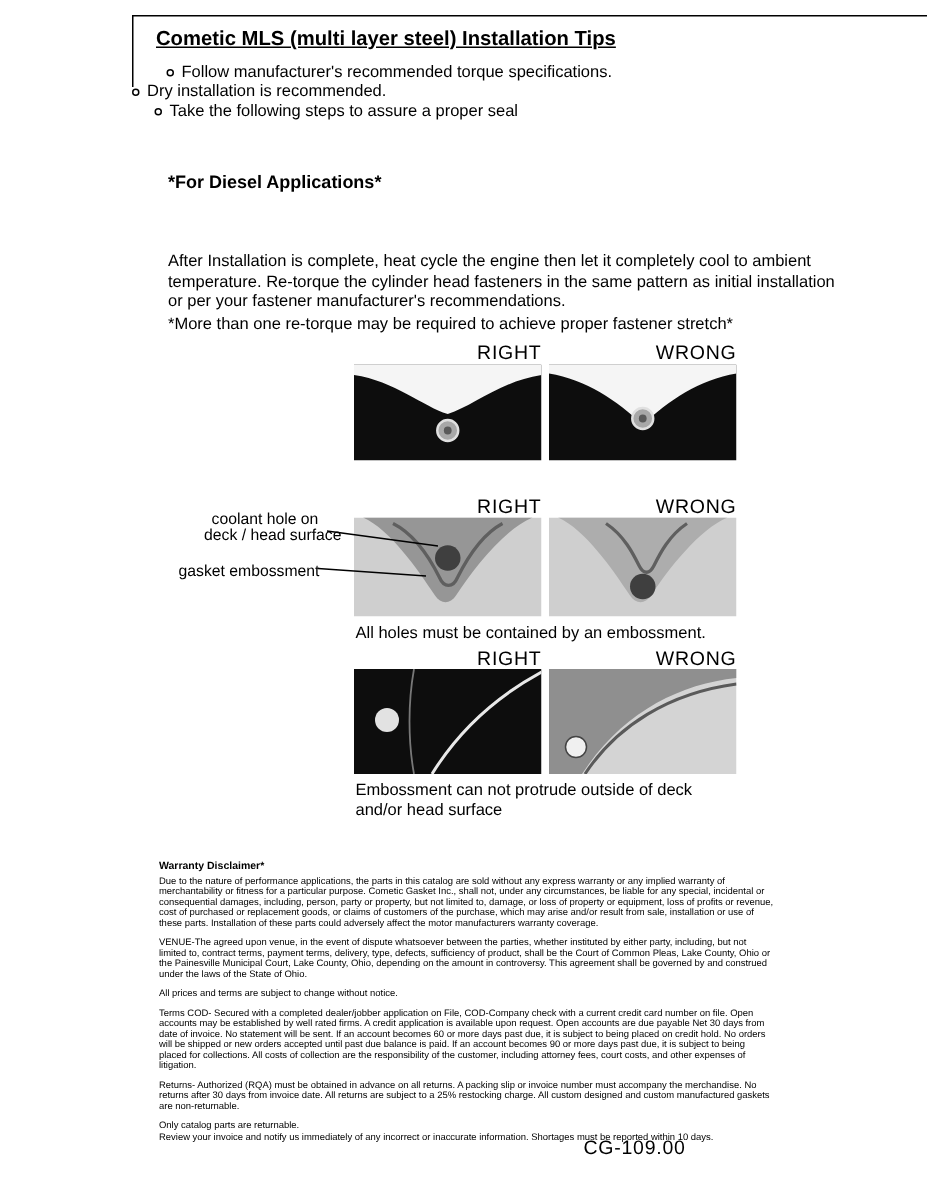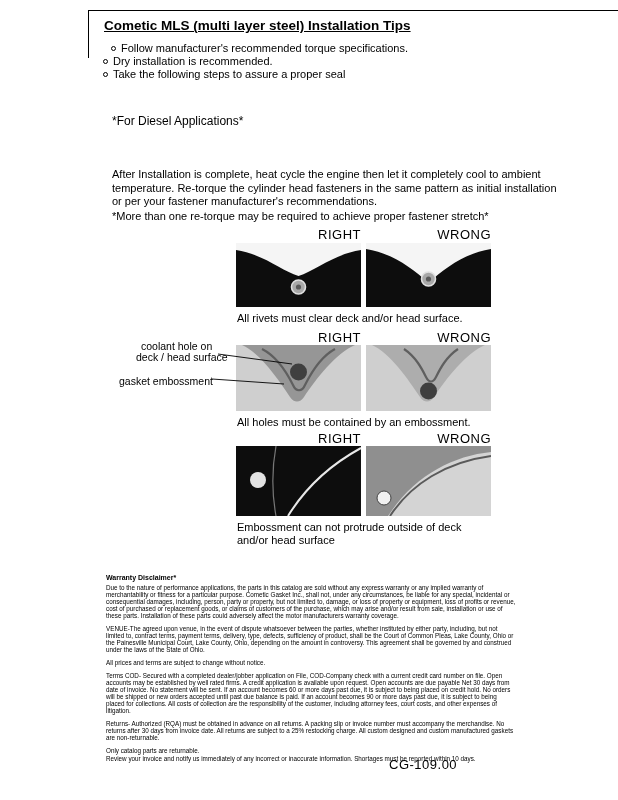--- a/index.html
+++ b/index.html
@@ -5,21 +5,21 @@
   html,body{margin:0;padding:0}
   body{width:618px;height:800px;background:#fff;color:#000;font-family:"Liberation Sans",sans-serif}
   .page{position:relative;width:618px;height:800px;background:#fff;overflow:hidden}
   .abs{position:absolute}
   .hline{background:#000;height:1px}
   .vline{background:#000;width:1px}
   .title{font-size:13.5px;font-weight:bold;text-decoration:underline;white-space:nowrap}
   .bullet-row{display:flex;align-items:flex-start;font-size:11px;white-space:nowrap}
   .o-marker{width:3px;height:3px;border:1px solid #000;border-radius:50%;margin:4px 5px 0 0;flex:none}
   .f-marker{width:3.5px;height:3.5px;background:#000;border-radius:50%;margin:4px 5px 0 0;flex:none}
-  .section-head{font-size:12px;font-weight:normal;white-space:nowrap}
+  .section-head{font-size:12px;font-weight:bold;white-space:nowrap}
   .body-text{font-size:11px;line-height:13.5px}
   .rw-label{font-size:13px;width:125px;text-align:right;letter-spacing:0.5px}
   .caption{font-size:11px;line-height:13px}
   .ptr-label{font-size:10.5px;white-space:nowrap}
   .fine-wrap{width:410px}
   .fine-head{font-size:7px;font-weight:bold;margin:0 0 3px 0}
   .fine{font-size:6.3px;line-height:7px;margin:0 0 6px 0}
   .fine.tight{margin-bottom:1px}
   .footer{font-size:13px;letter-spacing:0.5px;white-space:nowrap}
 </style>
@@ -30,21 +30,21 @@
 
   <div class="abs hline" style="left:88px;top:10px;width:530px"></div>
   <div class="abs vline" style="left:88px;top:10px;height:48px"></div>
 
   <div class="abs title" style="left:104px;top:18px">Cometic MLS (multi layer steel) Installation Tips</div>
 
   <div class="abs bullet-row" style="left:111px;top:42px">
     <span class="o-marker"></span>
     <span>Follow manufacturer's recommended torque specifications.</span>
   </div>
-  <div class="abs bullet-row" style="left:103px;top:55px">
+  <div class="abs bullet-row" style="left:88px;top:55px">
     <span class="o-marker"></span>
     <span>Dry installation is recommended.</span>
   </div>
   <div class="abs bullet-row" style="left:103px;top:68px">
     <span class="o-marker"></span>
     <span>Take the following steps to assure a proper seal</span>
   </div>
 
   <div class="abs section-head" style="left:112px;top:114px">*For Diesel Applications*</div>
   <div class="abs body-text" style="left:112px;top:210px">*More than one re-torque may be required to achieve proper fastener stretch*</div>
@@ -58,21 +58,20 @@
     <path d="M0,0 H125 V7 C98,11 79,28 62.5,33 C46,28 27,11 0,7 Z" fill="#f5f5f5"></path>
     <circle cx="62.5" cy="44" r="7" fill="#a8a8a8" stroke="#e0e0e0" stroke-width="1.6"></circle>
     <circle cx="62.5" cy="44" r="2.6" fill="#5a5a5a"></circle>
   </svg>
   <svg class="abs" style="left:366px;top:243px" width="125" height="64" viewBox="0 0 125 64">
     <rect width="125" height="64" fill="#0d0d0d"></rect>
     <path d="M0,0 H125 V6 C100,10 80,24 62.5,40 C45,24 25,10 0,6 Z" fill="#f5f5f5"></path>
     <circle cx="62.5" cy="36" r="7" fill="#a8a8a8" stroke="#e0e0e0" stroke-width="1.6"></circle>
     <circle cx="62.5" cy="36" r="2.6" fill="#5a5a5a"></circle>
   </svg>
-  <div class="abs caption" style="left:237px;top:312px">All rivets must clear deck and/or head surface.</div>
 
   <div class="abs rw-label" style="left:236px;top:330px">RIGHT</div>
   <div class="abs rw-label" style="left:366px;top:330px">WRONG</div>
 
   <div class="abs ptr-label" style="left:141px;top:340px">coolant hole on</div>
   <div class="abs ptr-label" style="left:136px;top:351px">deck / head surface</div>
   <div class="abs ptr-label" style="left:119px;top:375px">gasket embossment</div>
 
   <svg class="abs" style="left:236px;top:345px" width="125" height="66" viewBox="0 0 125 66">
     <rect width="125" height="66" fill="#cfcfcf"></rect>

